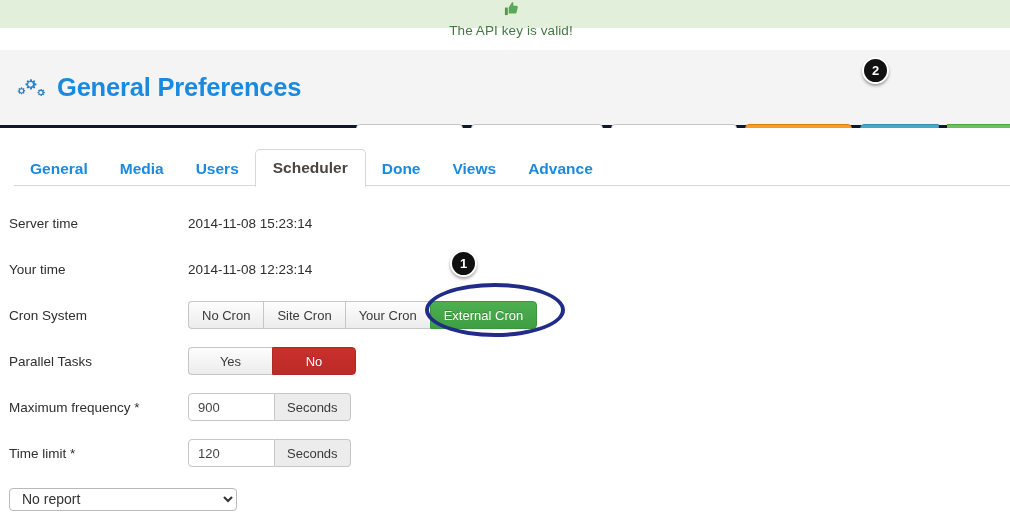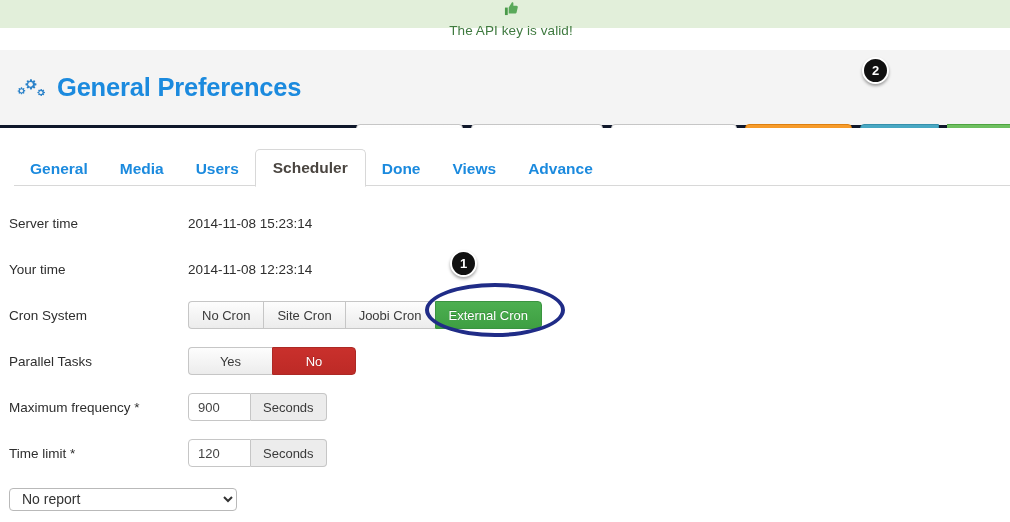--- a/index.html
+++ b/index.html
@@ -199,21 +199,21 @@
     border-color:#ac2925;
     color:#ffffff;
     text-shadow:0 -1px 0 rgba(0,0,0,.2);
   }
   .seg-yesno .seg-btn{ min-width:84px; }
 
   
   .input-grp{ display:flex; }
   .txt-input{
     height:28px;
-    width:63px;
+    width:87px;
     border:1px solid #c6c6c6;
     border-radius:4px 0 0 4px;
     padding:0 9px;
     font-size:13px;
     color:#444;
     background:#fff;
     font-family:"Liberation Sans", sans-serif;
     outline:none;
   }
   .addon{
@@ -353,21 +353,21 @@
   <div class="row">
     <div class="row-label">Your time</div>
     <div class="row-value">2014-11-08 12:23:14</div>
   </div>
 
   <div class="row">
     <div class="row-label">Cron System</div>
     <div class="seg">
       <div class="seg-btn">No Cron</div>
       <div class="seg-btn">Site Cron</div>
-      <div class="seg-btn">Joobi Cron</div>
+      <div class="seg-btn">Your Cron</div>
       <div class="seg-btn sel-green">External Cron</div>
     </div>
   </div>
 
   <div class="row">
     <div class="row-label">Parallel Tasks</div>
     <div class="seg seg-yesno">
       <div class="seg-btn">Yes</div>
       <div class="seg-btn sel-red">No</div>
     </div>

